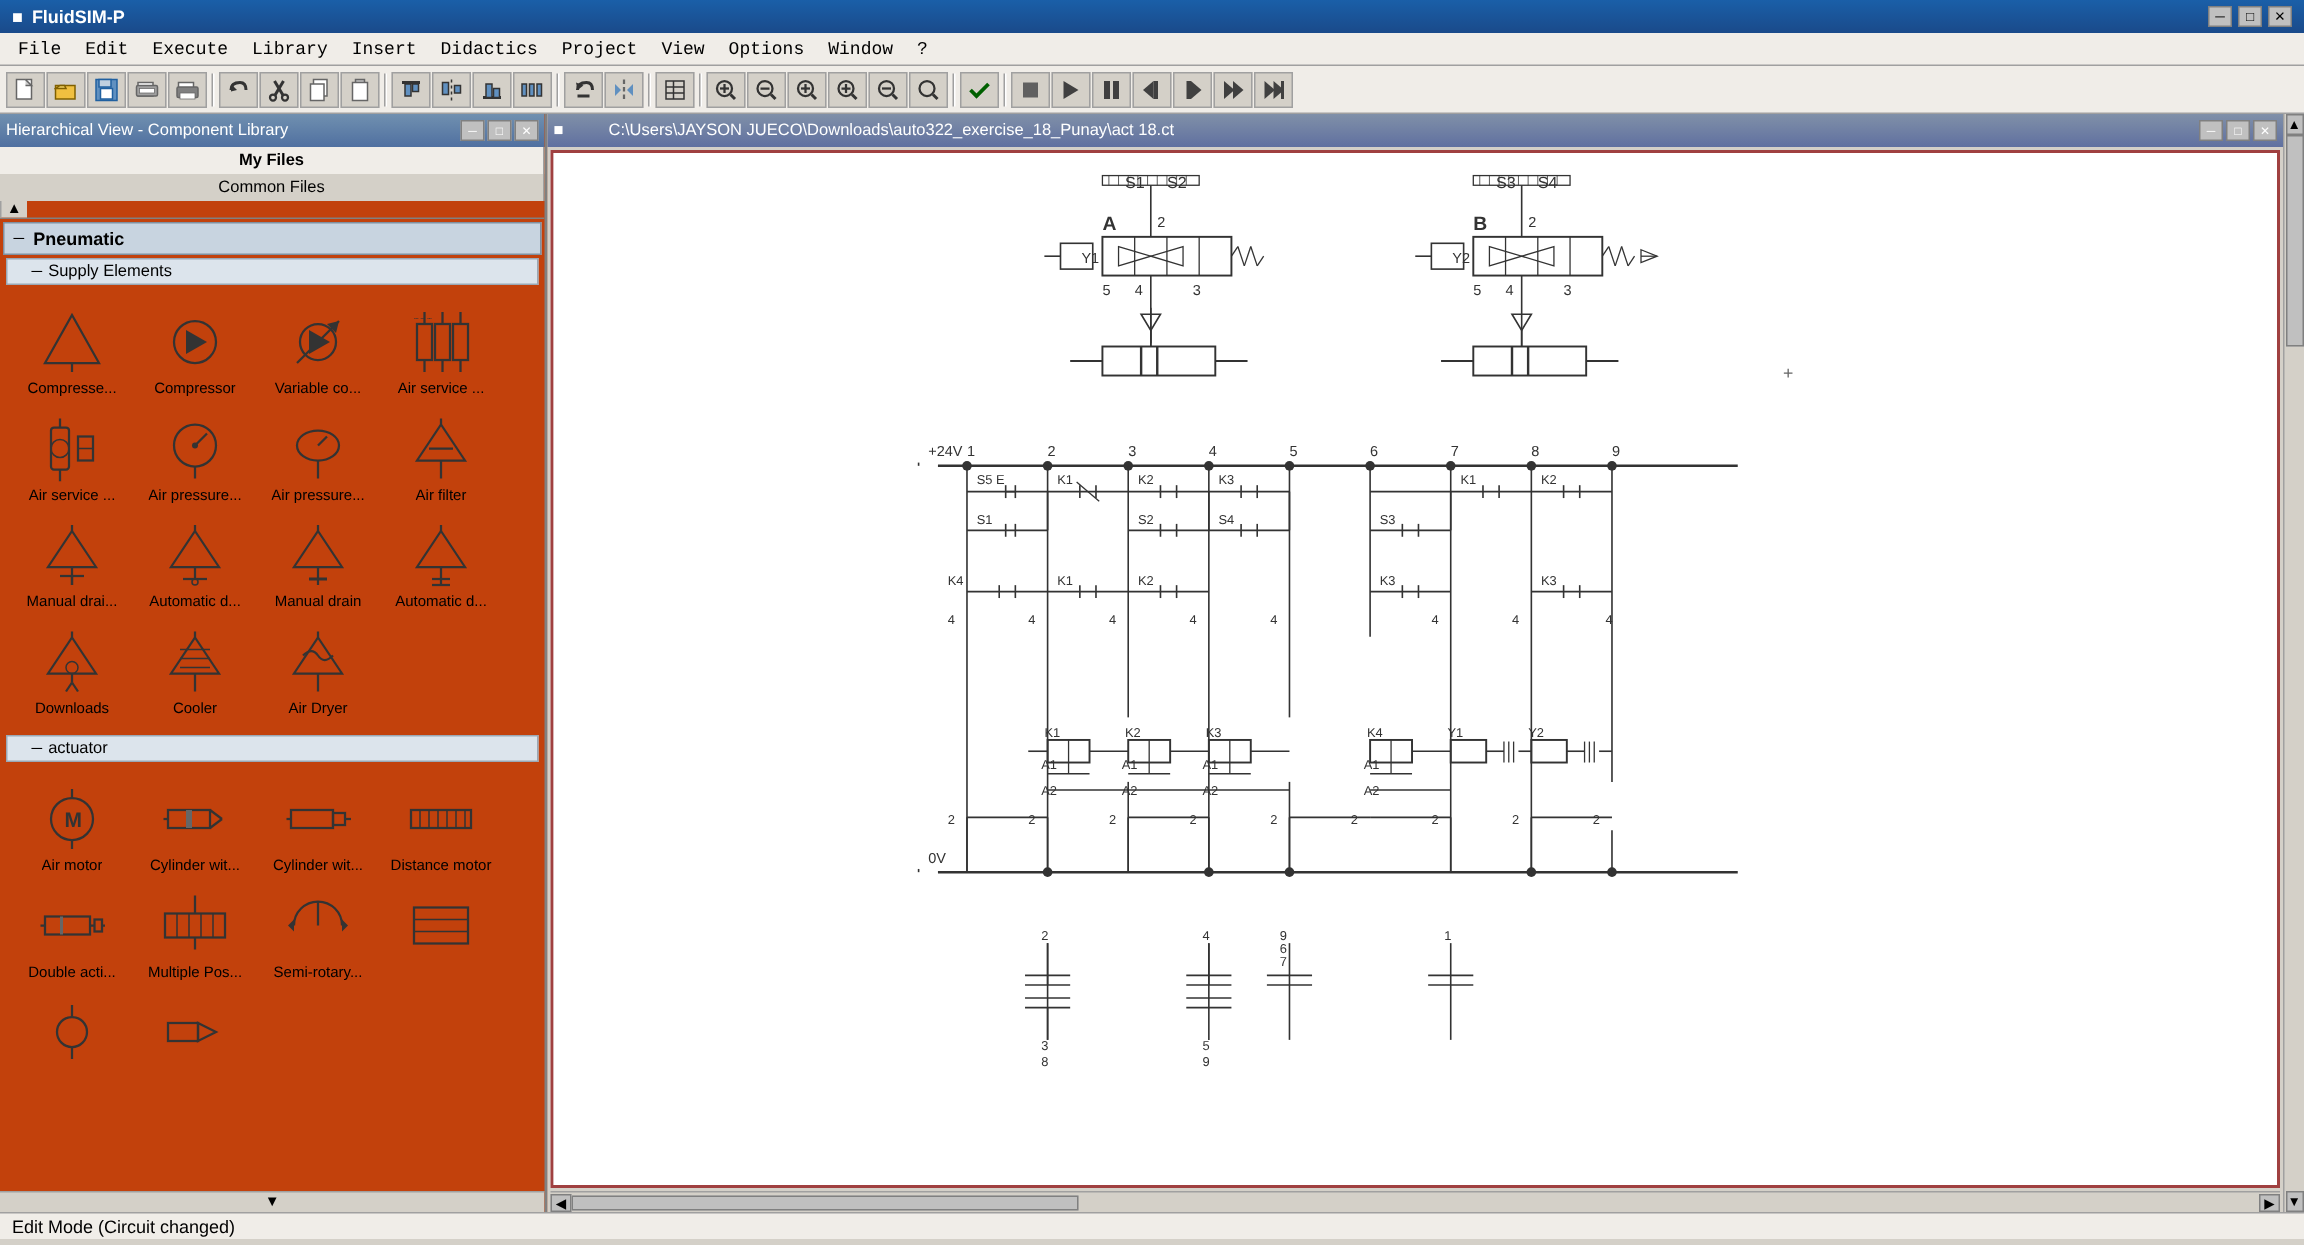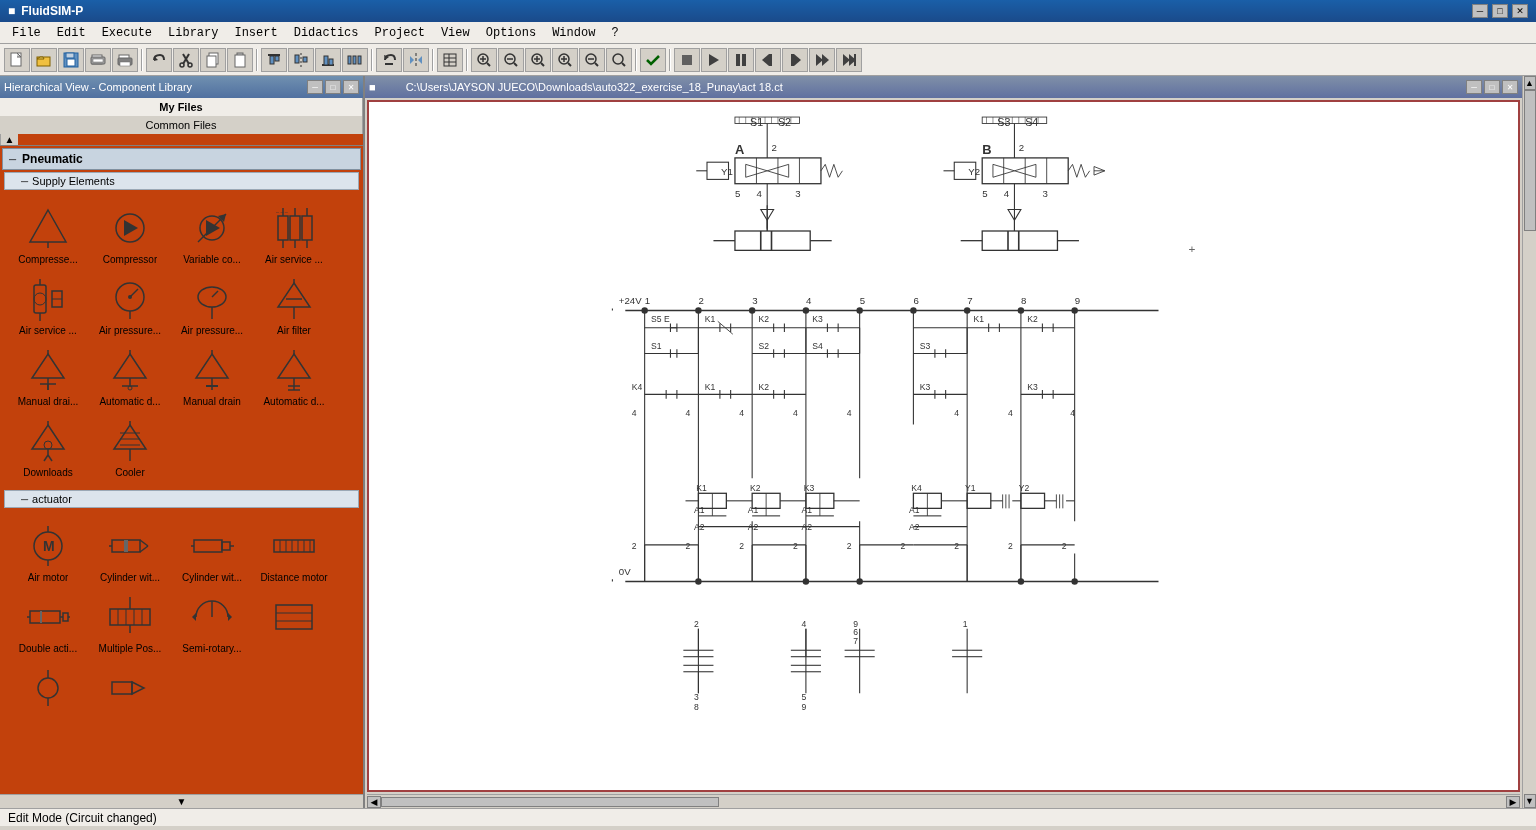--- a/index.html
+++ b/index.html
@@ -696,20 +696,31 @@
               <line x1="22" y1="2" x2="22" y2="6" stroke="#333" stroke-width="1.5"></line>
               <line x1="22" y1="30" x2="22" y2="42" stroke="#333" stroke-width="1.5"></line>
               <line x1="12" y1="14" x2="32" y2="14" stroke="#333" stroke-width="1"></line>
               <line x1="12" y1="20" x2="32" y2="20" stroke="#333" stroke-width="1"></line>
               <line x1="12" y1="26" x2="32" y2="26" stroke="#333" stroke-width="1"></line>
             </svg>
           </div>
           <div class="comp-label">Cooler</div>
         </div>
 
+        <div class="comp-item">
+          <div class="comp-icon">
+            <svg width="44" height="44" viewBox="0 0 44 44">
+              <polygon points="22,6 38,30 6,30" fill="none" stroke="#333" stroke-width="1.5"></polygon>
+              <line x1="22" y1="2" x2="22" y2="6" stroke="#333" stroke-width="1.5"></line>
+              <line x1="22" y1="30" x2="22" y2="42" stroke="#333" stroke-width="1.5"></line>
+              <path d="M12 18 Q18 12 22 18 Q26 24 32 18" fill="none" stroke="#333" stroke-width="1.5"></path>
+            </svg>
+          </div>
+          <div class="comp-label">Air Dryer</div>
+        </div>
       </div>
 
       <div class="sub-cat-header">
         <span class="collapse-icon">─</span>
         <span>actuator</span>
       </div>
 
       <div class="comp-grid">
 
         <div class="comp-item">

